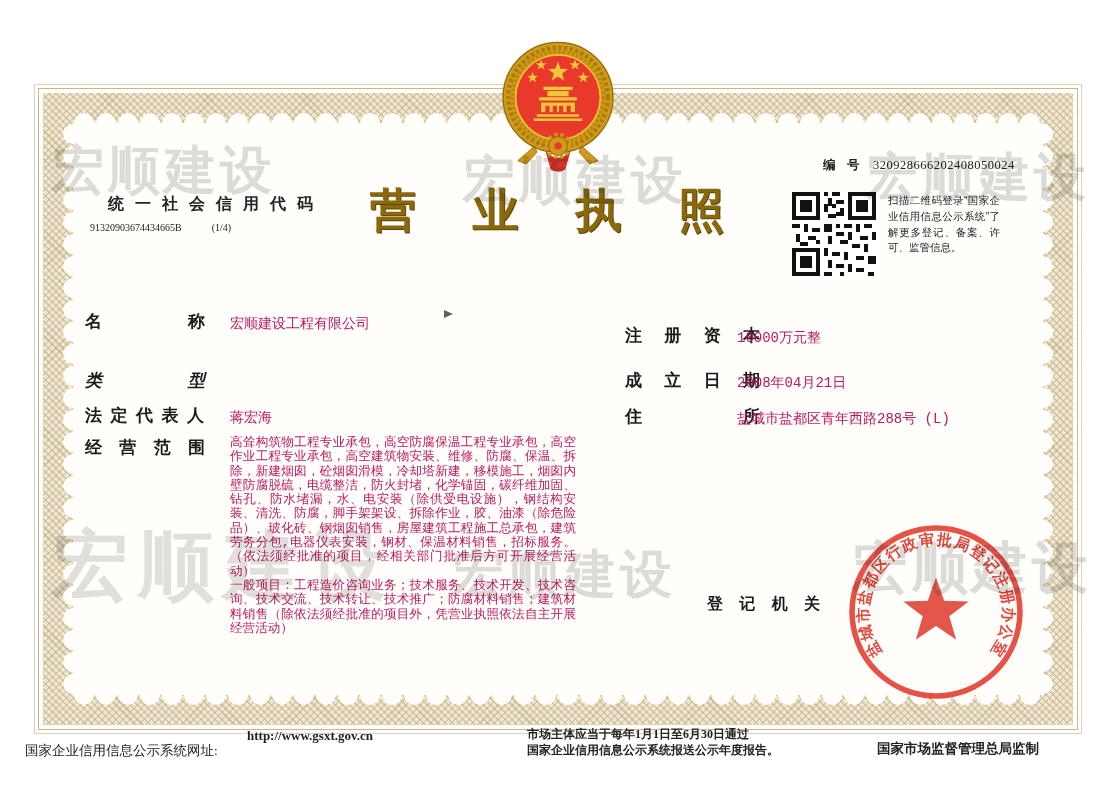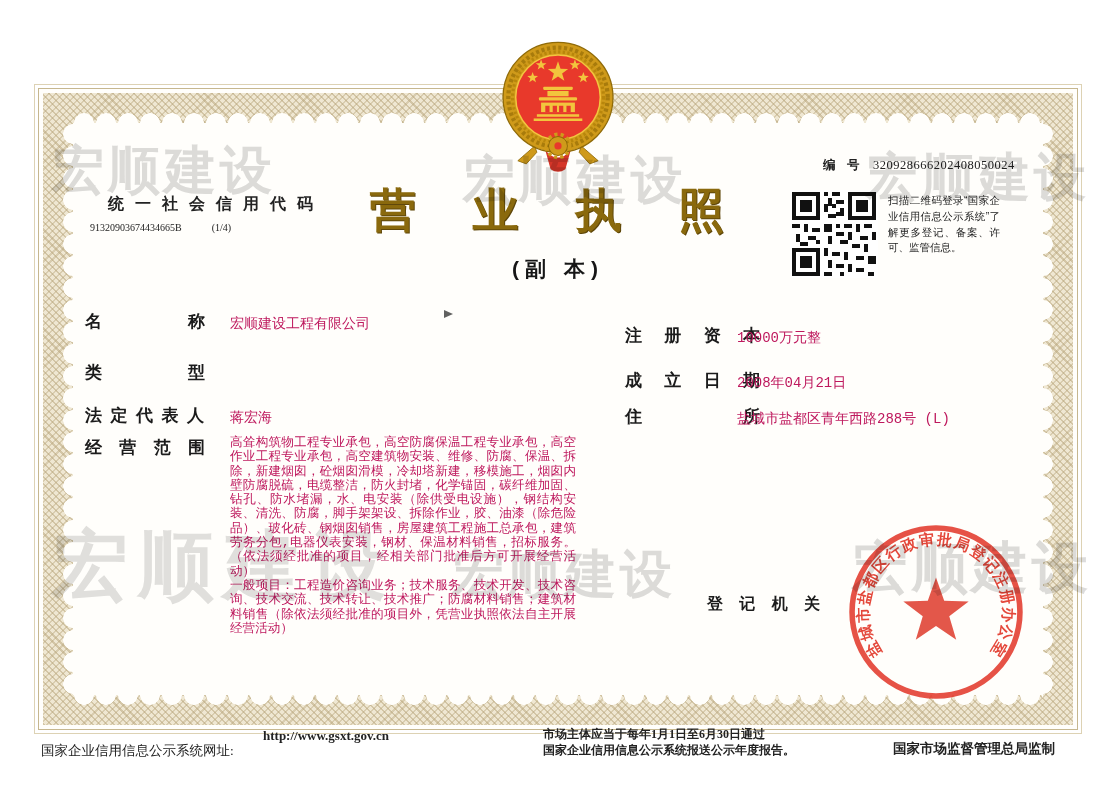--- a/index.html
+++ b/index.html
@@ -96,21 +96,21 @@
   .flabel{
     position:absolute;font-size:17px;font-weight:700;color:#1b1b1b;
     text-align:justify;text-align-last:justify;
   }
   .fvalue{
     position:absolute;font-size:14px;color:#be185d;
     font-family:Liberation Mono, monospace;white-space:nowrap;
   }
   .lab-name{left:85px;top:310px;width:120px;}
   .val-name{left:230px;top:315px;}
-  .lab-type{left:85px;top:361px;width:120px;}
+  .lab-type{left:85px;top:369px;width:120px;font-style:italic;}
   .val-type{left:230px;top:367px;font-size:14.5px;}
   .lab-legal{left:85px;top:404px;width:120px;letter-spacing:1px;}
   .val-legal{left:230px;top:409px;}
   .lab-scope{left:85px;top:436px;width:120px;}
   .val-scope{
     left:230px;top:436px;width:346px;font-size:12.6px;line-height:14.3px;
     white-space:pre-wrap;text-align:justify;
   }
   .lab-capital{left:625px;top:324px;width:135px;}
   .val-capital{left:737px;top:329px;}
@@ -138,21 +138,21 @@
   
   .emblem{position:absolute;left:494px;top:36px;width:128px;height:148px;z-index:4;}
 
   
   .artifact-arrow{
     position:absolute;left:444px;top:310px;width:0;height:0;z-index:3;opacity:.8;
     border-left:9px solid #3a3a3a;border-top:4px solid rgba(0,0,0,0);border-bottom:4px solid rgba(0,0,0,0);
   }
 
   
-  .foot{position:absolute;font-family:"Liberation Serif","DejaVu Serif",serif;color:#222;z-index:3;margin-left:16px;}
+  .foot{position:absolute;font-family:"Liberation Serif","DejaVu Serif",serif;color:#222;z-index:3;}
   .foot-left-label{left:25px;top:742px;font-size:13.5px;}
   .foot-url{left:247px;top:728px;font-size:13px;font-weight:700;}
   .foot-center1{left:527px;top:726px;font-size:12px;font-weight:600;}
   .foot-center2{left:527px;top:742px;font-size:12px;font-weight:600;}
   .foot-right{left:877px;top:740px;font-size:13.5px;font-weight:600;}
 </style>
 </head>
 <body>
 
 <div class="cert-frame">
@@ -192,21 +192,20 @@
     <circle cx="60" cy="104" r="11" fill="none" stroke="#cf9a1a" stroke-width="3.4" stroke-dasharray="3 3"></circle>
     <circle cx="60" cy="104" r="3.4" fill="#e8392b"></circle>
   </svg>
 
   <div class="credit-label">统一社会信用代码</div>
   <div class="credit-value">
     <span>91320903674434665B</span><span class="credit-page">(1/4)</span>
   </div>
 
   <div class="license-title">营 业 执 照</div>
-  <div class="license-subtitle">(副 本)</div>
 
   <div class="serial-row">
     <span class="lbl">编 号</span>
     <span class="num">320928666202408050024</span>
   </div>
 
   <svg class="qr" viewBox="0 0 88 88">
     <rect width="88" height="88" fill="#fff"></rect>
     <g fill="#111">
       <rect x="2" y="2" width="28" height="28"></rect>

